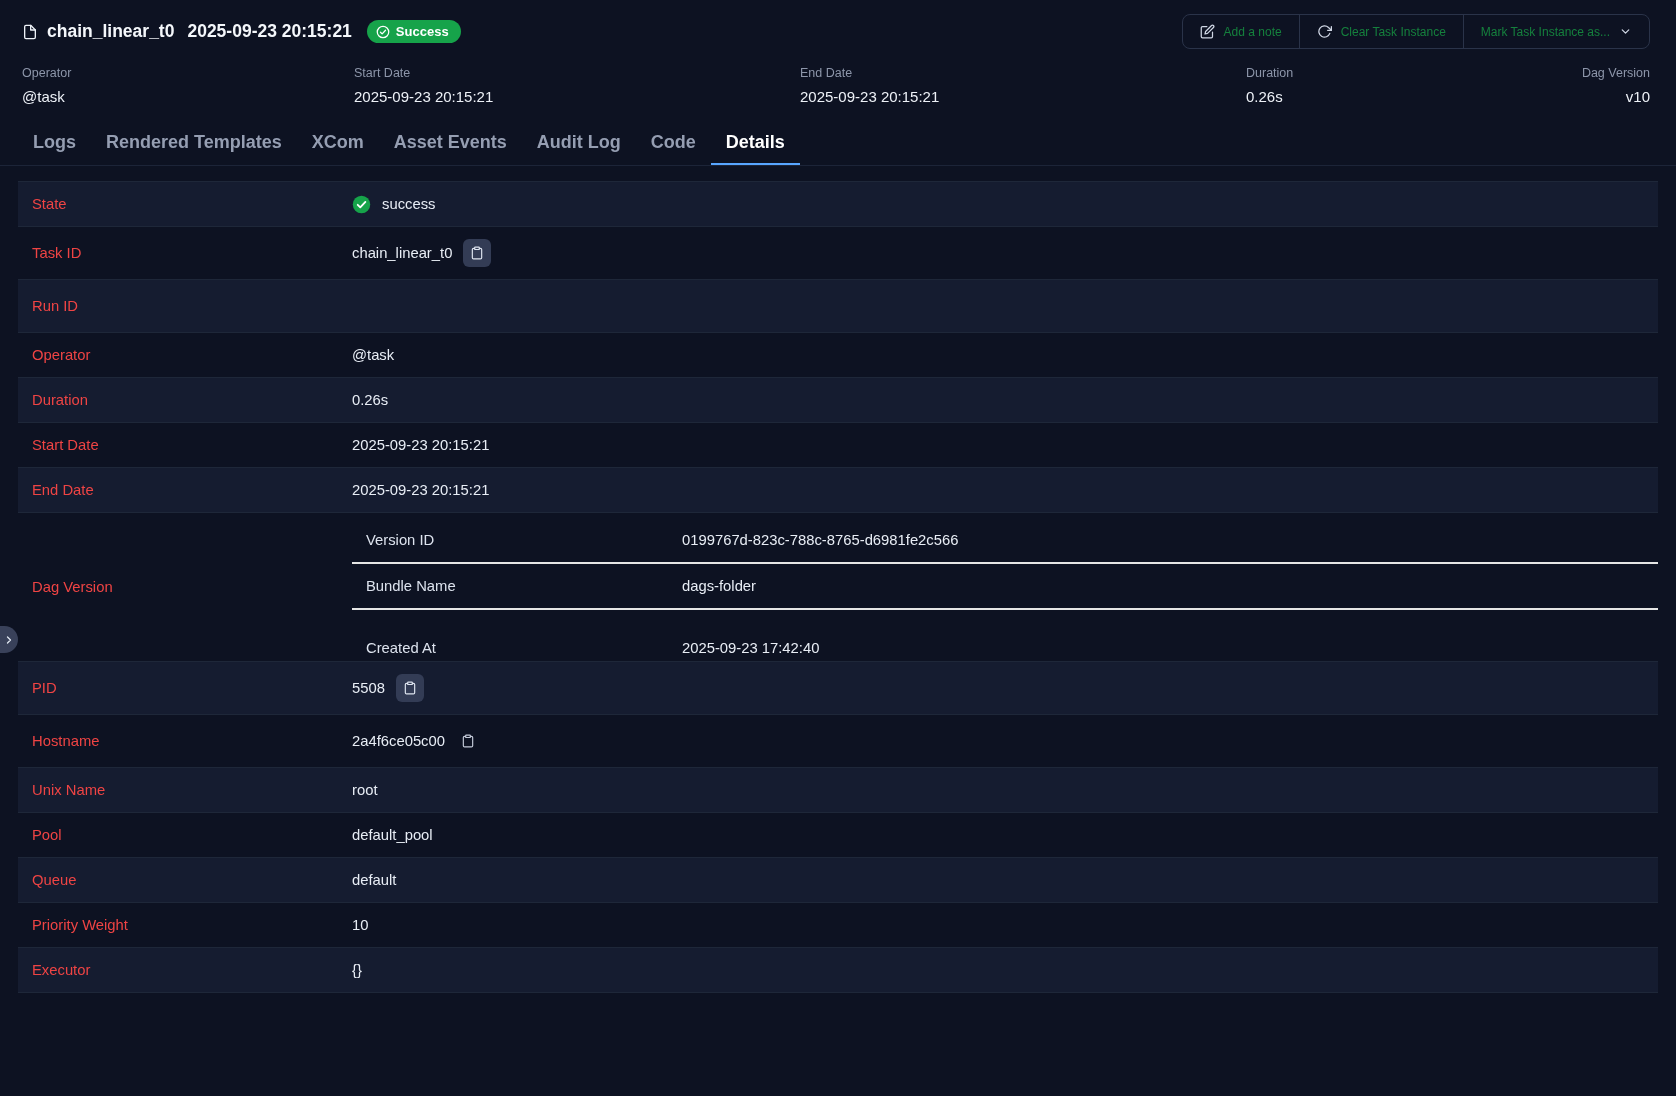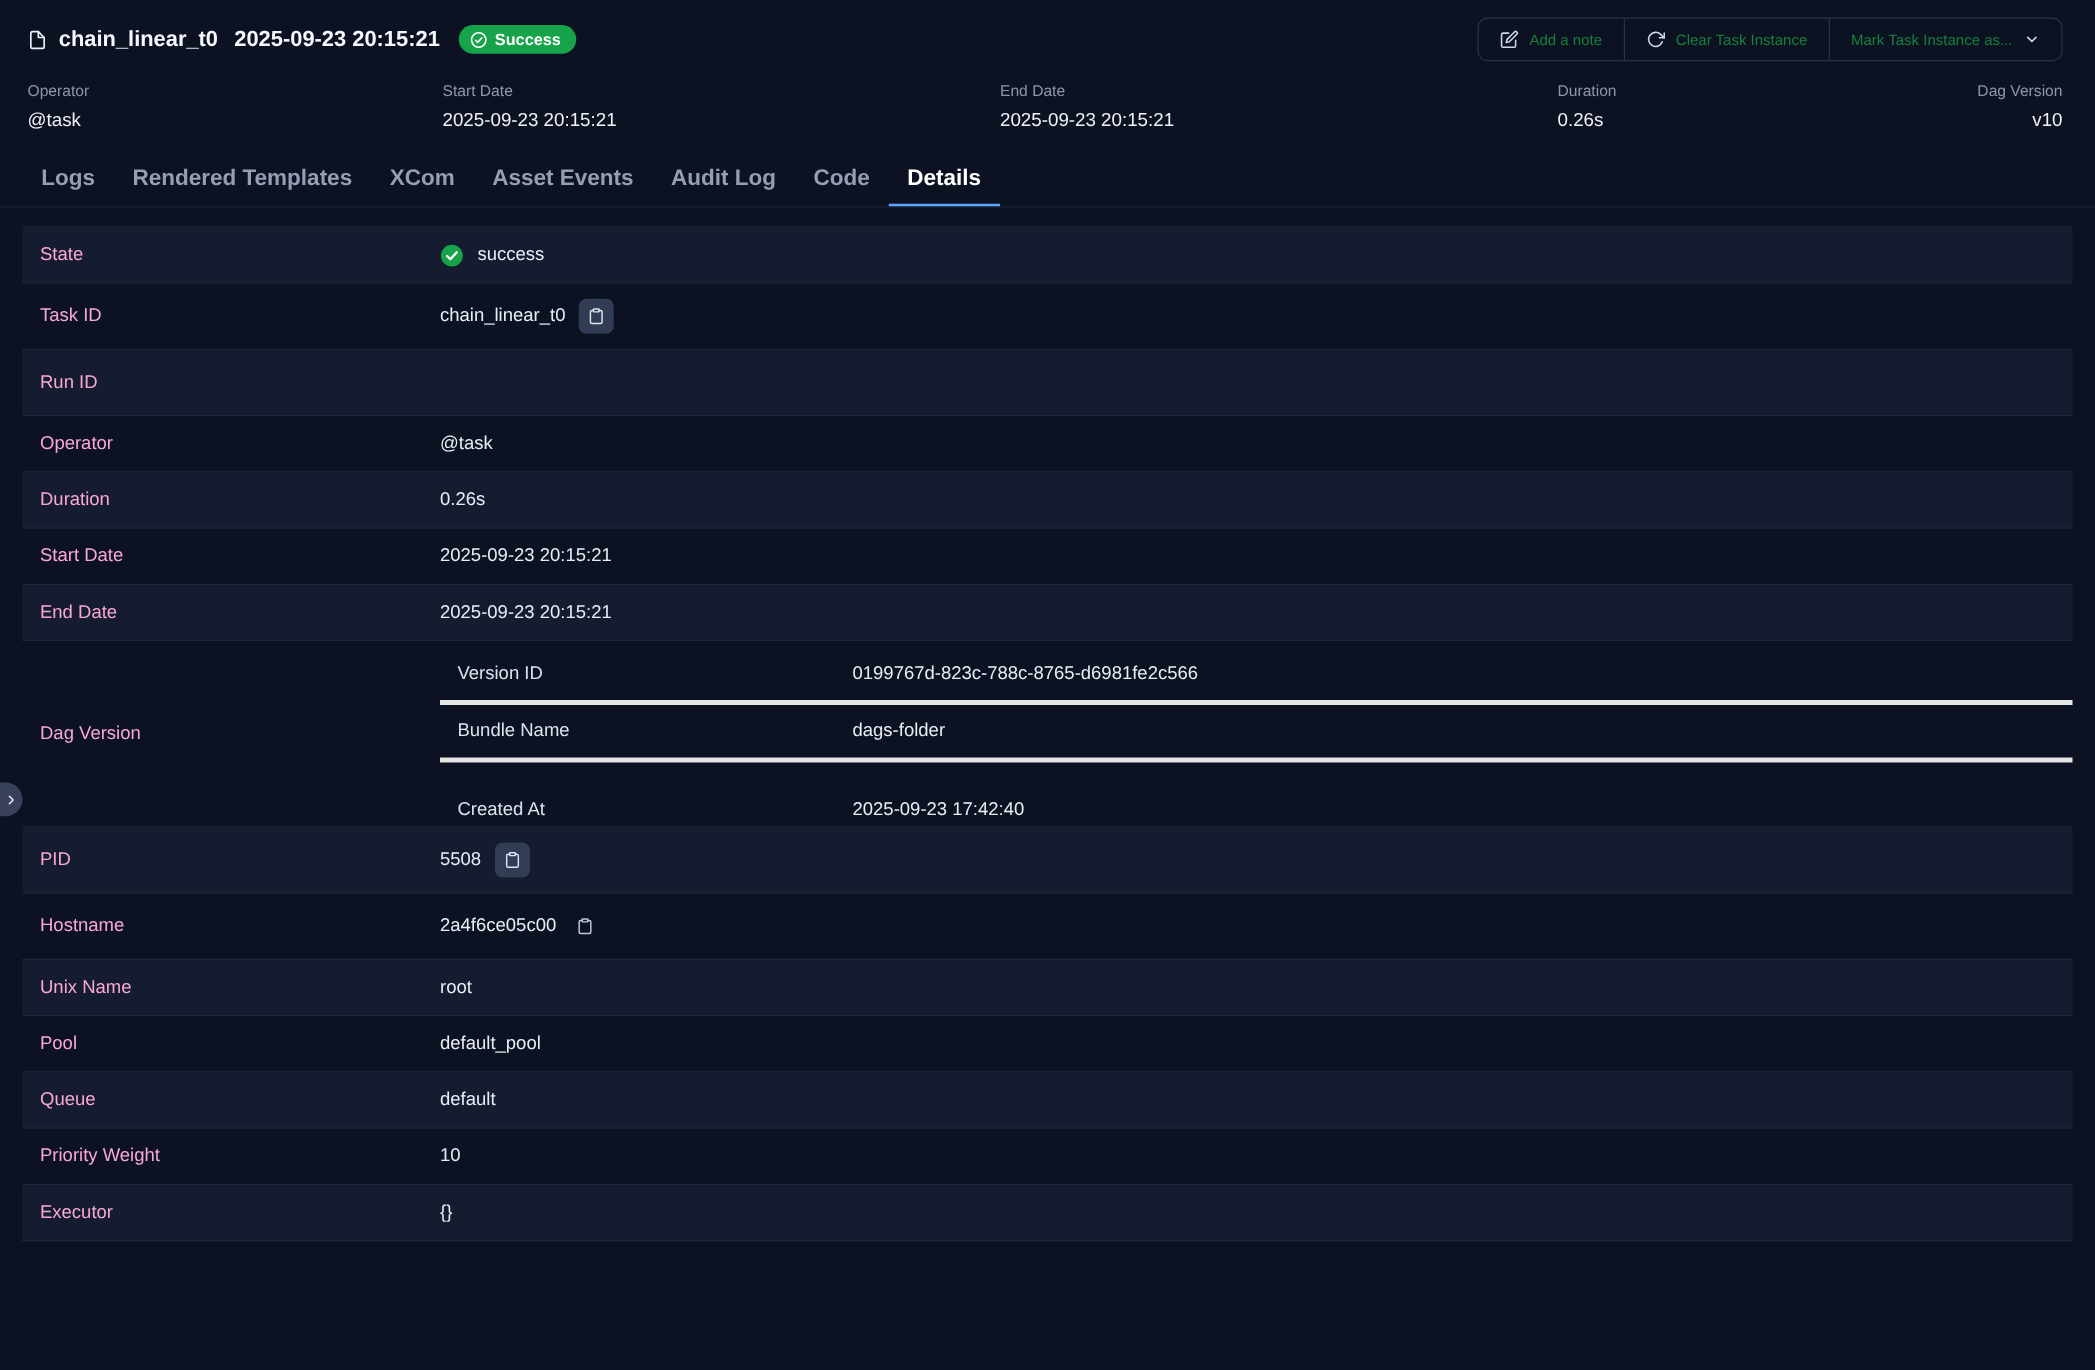--- a/index.html
+++ b/index.html
@@ -65,41 +65,41 @@
   .details { margin: 15px 18px 0; border-top: 1px solid #1e2739; }
   .row {
     display: flex; align-items: center;
     min-height: 45px;
     border-bottom: 1px solid #1e2739;
     font-size: 14.8px;
     background: #0d1222;
   }
   .row:nth-child(odd) { background: #151c30; }
   .row.tall { min-height: 53px; }
-  .row-label { width: 334px; flex-shrink: 0; padding-left: 14px; color: #f9a8d4; }
+  .row-label { width: 334px; flex-shrink: 0; padding-left: 14px; color: #ef4444; }
   .row-value { display: flex; align-items: center; gap: 11px; color: #e8edf5; }
   .state-icon { display: flex; }
 
   .copy-btn {
     width: 28px; height: 28px;
     display: flex; align-items: center; justify-content: center;
     background: #333c55; border: none; border-radius: 6px;
     color: #dfe5f0; cursor: pointer; padding: 0;
   }
   .copy-plain {
     width: 24px; height: 24px;
     display: flex; align-items: center; justify-content: center;
     background: transparent; border: none;
     color: #c3cad9; cursor: pointer; padding: 0;
   }
 
   .nested { align-items: stretch; }
   .nested .row-label { display: flex; align-items: center; }
   .nested-table { flex: 1; padding: 5px 0; }
-  .sub-row { display: flex; align-items: center; min-height: 46px; border-bottom: 4px solid #e5e5e5; }
+  .sub-row { display: flex; align-items: center; min-height: 46px; border-bottom: 2px solid #e5e5e5; }
   .sub-row:last-child { border-bottom: none; align-items: flex-end; }
   .sub-label { width: 330px; flex-shrink: 0; padding-left: 14px; color: #dde3ee; }
   .sub-value { color: #e8edf5; }
 
   
   .sidebar-toggle {
     position: absolute; left: 0; top: 626px;
     width: 18px; height: 27px;
     background: #39415a; border: none;
     border-radius: 0 14px 14px 0;

